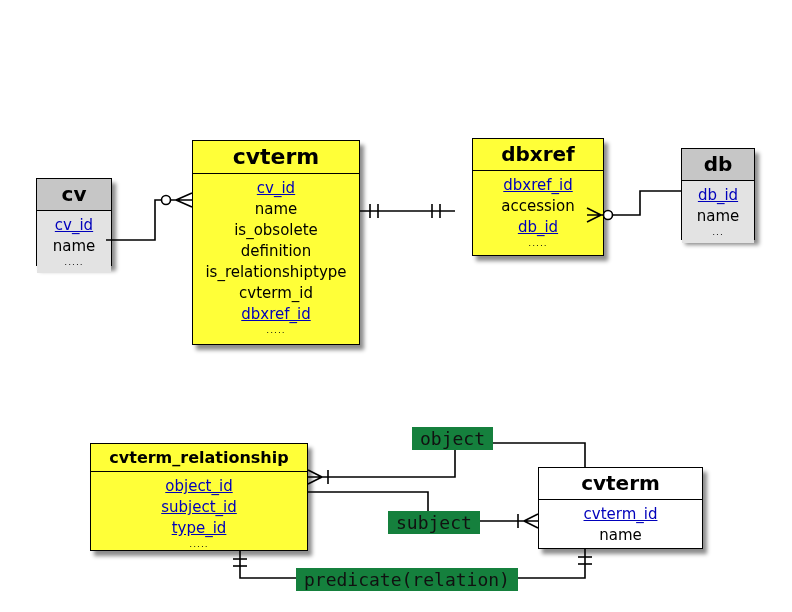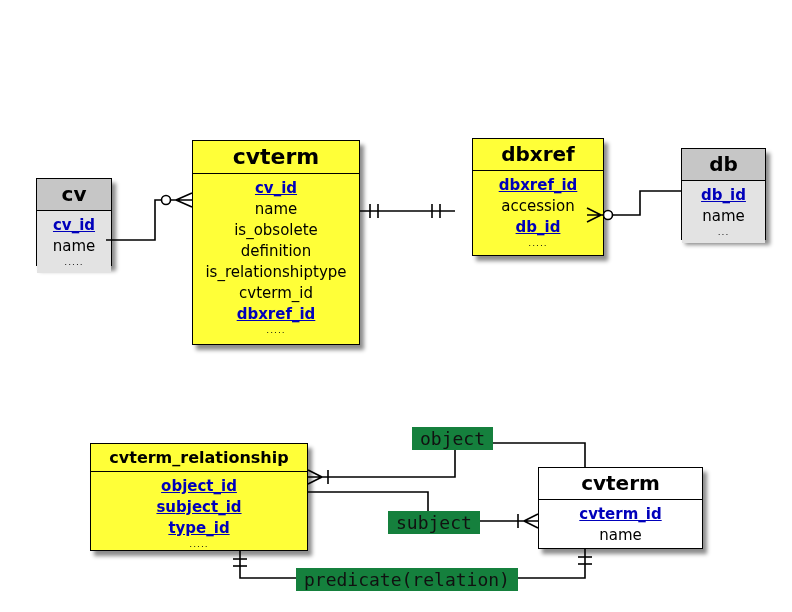--- a/index.html
+++ b/index.html
@@ -14,21 +14,21 @@
   .table.yellow{background:#ffff38;}
   .table.gray .t-header{background:#c6c6c6;}
   .table.gray .t-body{background:#e3e3e3;}
   .table.white{background:#ffffff;}
   .t-header{
     font-weight:bold;text-align:center;border-bottom:1.5px solid #000;
     padding:3px 4px 4px;color:#000;white-space:nowrap;
   }
   .t-body{padding:4px 3px 5px;text-align:center;}
   .fld{font-size:15px;line-height:21px;color:#000;white-space:nowrap;}
-  .fld.key{color:#0000bb;font-weight:bold;text-decoration:underline;}
+  .fld.key{color:#0000bb;font-weight:normal;text-decoration:underline;}
   .fld.dots{font-size:9px;line-height:11px;letter-spacing:1px;color:#111;}
   
   #t-cv .t-header{font-size:20px;}
   #t-cvterm .t-header{font-size:22px;}
   #t-dbxref .t-header{font-size:20px;}
   #t-db .t-header{font-size:20px;}
   #t-cvterm-rel .t-header{font-size:16px;padding:4px 2px;}
   #t-cvterm2 .t-header{font-size:20px;}
   #lines{position:absolute;left:0;top:0;width:792px;height:612px;pointer-events:none;}
   #lines polyline,#lines line,#lines path{stroke:#000;stroke-width:1.6;fill:none;}
@@ -70,21 +70,21 @@
   <div class="table yellow" id="t-dbxref" style="left:472px;top:138px;width:132px;height:118px;">
     <div class="t-header">dbxref</div>
     <div class="t-body">
       <div class="fld key">dbxref_id</div>
       <div class="fld">accession</div>
       <div class="fld key">db_id</div>
       <div class="fld dots">.....</div>
     </div>
   </div>
 
-  <div class="table gray" id="t-db" style="left:681px;top:148px;width:85px;height:92px;">
+  <div class="table gray" id="t-db" style="left:681px;top:148px;width:74px;height:92px;">
     <div class="t-header">db</div>
     <div class="t-body">
       <div class="fld key">db_id</div>
       <div class="fld">name</div>
       <div class="fld dots">...</div>
     </div>
   </div>
 
   <div class="table yellow" id="t-cvterm-rel" style="left:90px;top:443px;width:218px;height:108px;">
     <div class="t-header">cvterm_relationship</div>

